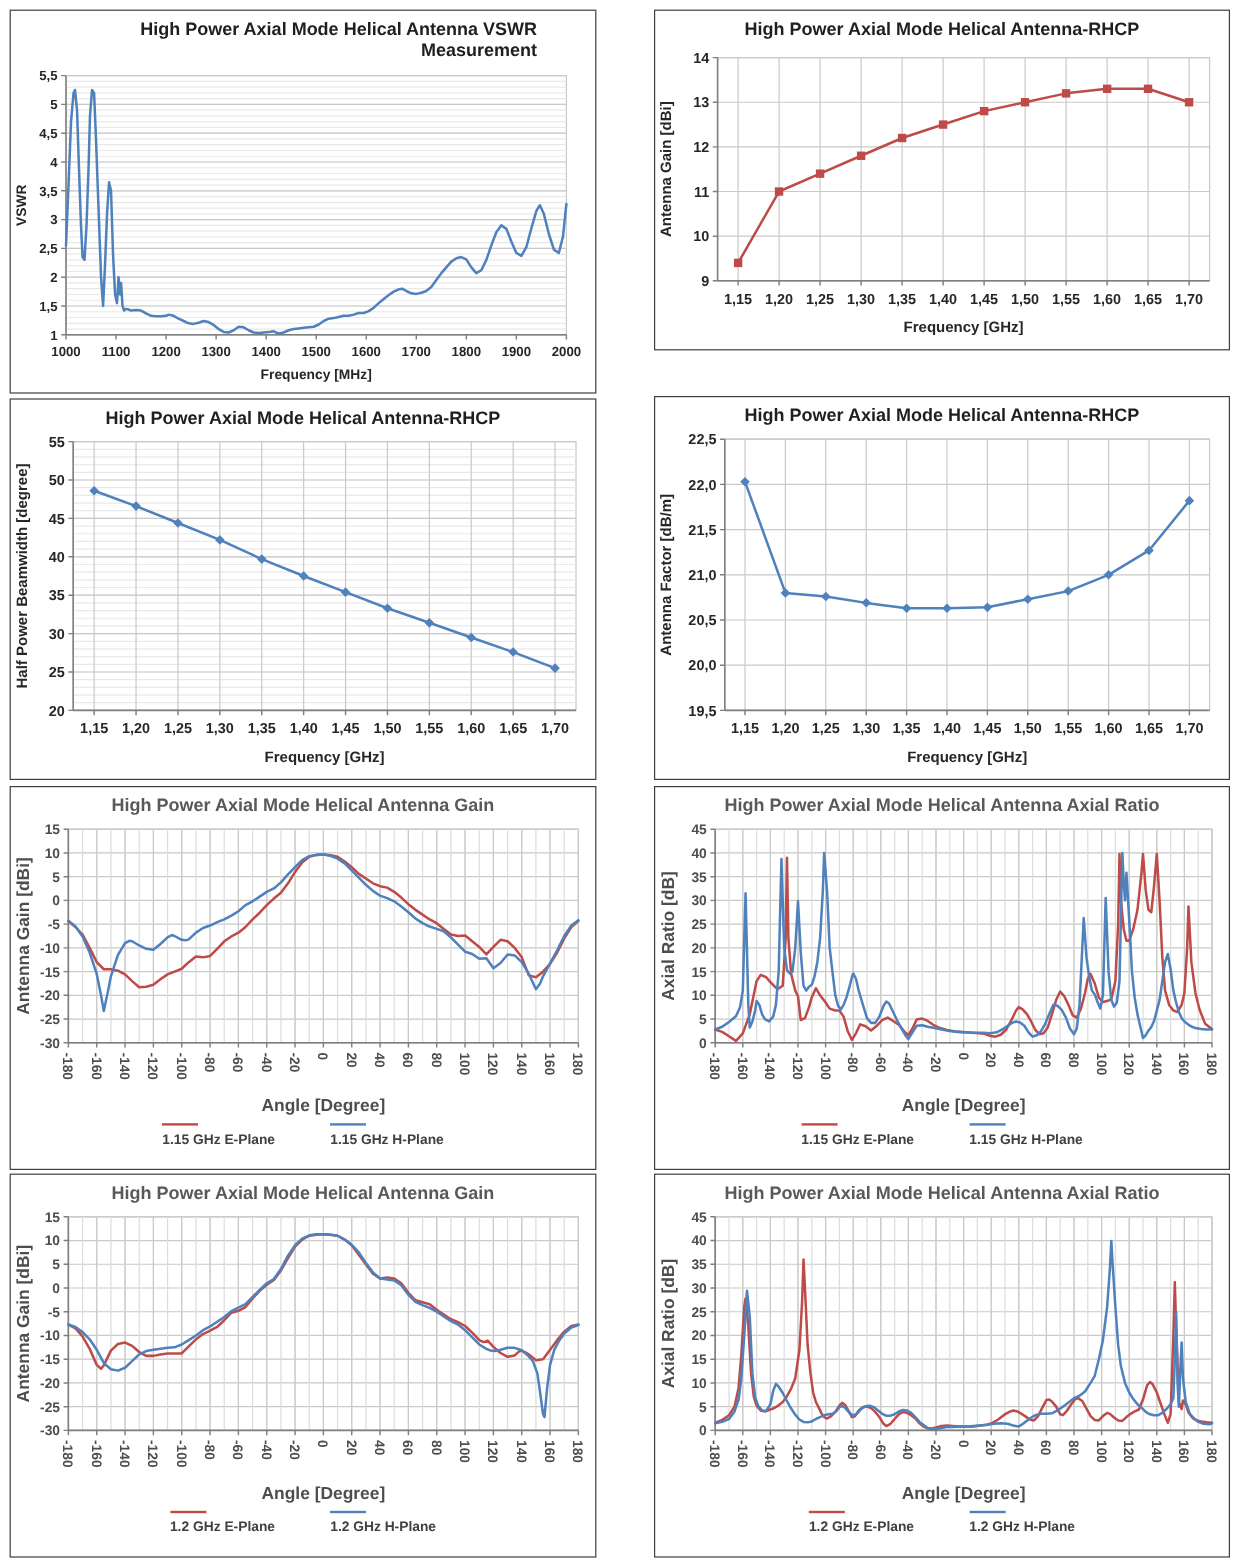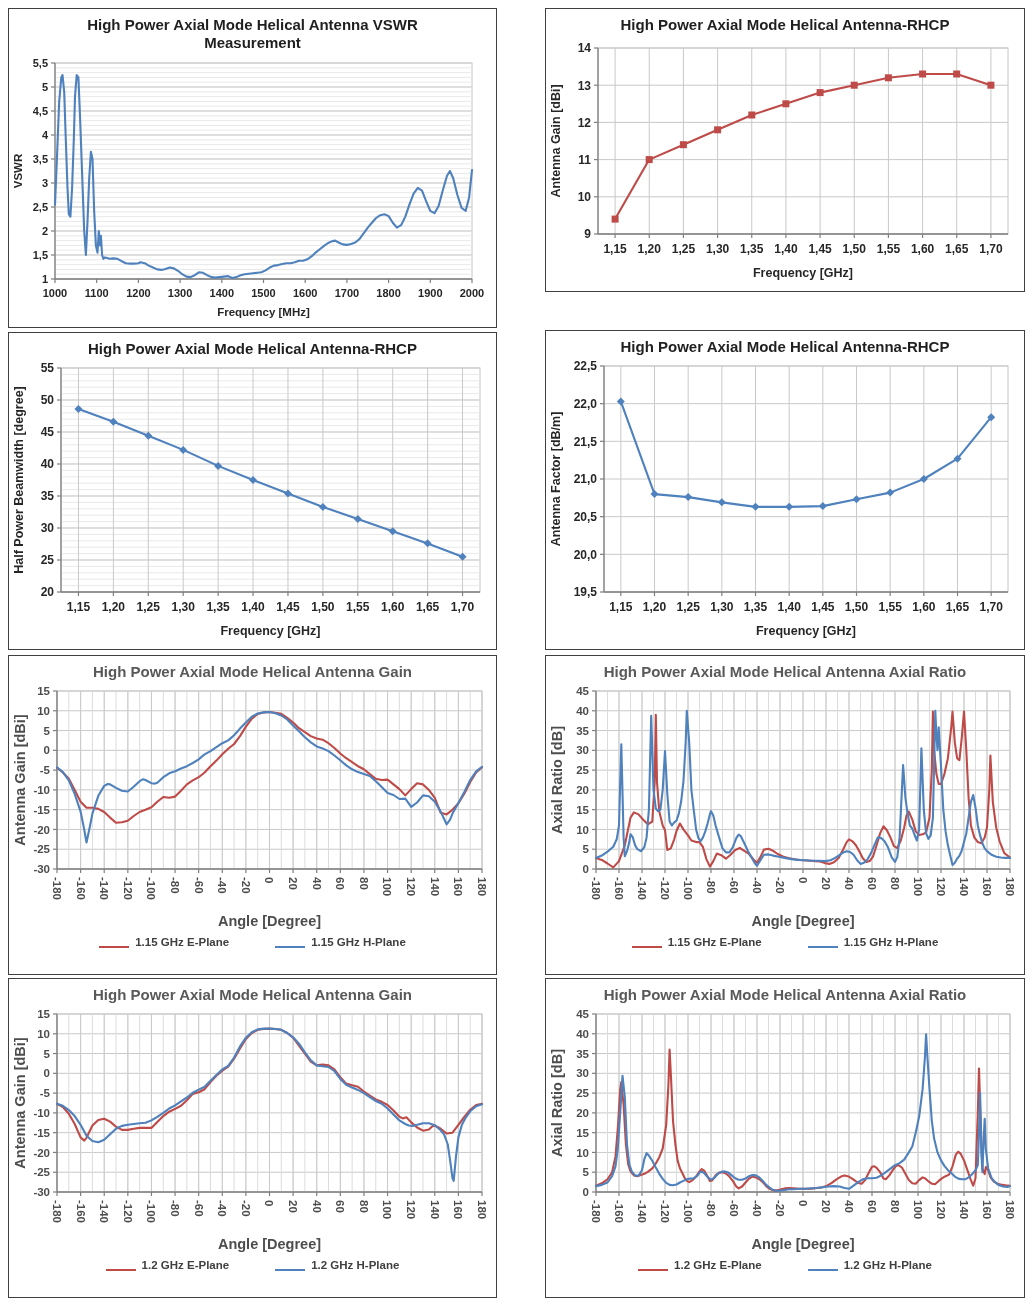--- a/index.html
+++ b/index.html
@@ -3,39 +3,39 @@
 <meta charset="utf-8">
 <style>
   html,body{margin:0;padding:0;background:#ffffff;}
   body{width:1032px;height:1305px;position:relative;font-family:"Liberation Sans",sans-serif;}
   .panel{position:absolute;background:#fff;border:1px solid #3f3f3f;box-sizing:border-box;
          display:flex;flex-direction:column;align-items:center;overflow:hidden;}
   .chart-title{font-weight:bold;font-size:15px;line-height:1.22;text-align:center;margin:7px 10px 2px;color:#1f1f1f;}
   .narrow .chart-title{max-width:390px;}
   .plot{display:block;flex:0 0 auto;}
   .legend{display:flex;justify-content:center;align-items:center;gap:46px;margin-top:3px;}
-  .legend-item{display:flex;align-items:flex-end;gap:6px;font-size:11.5px;font-weight:bold;color:#404040;}
+  .legend-item{display:flex;align-items:flex-start;gap:6px;font-size:11.5px;font-weight:bold;color:#404040;flex-direction:column;}
   .swatch{display:inline-block;width:30px;height:0;border-top:2.6px solid #888;}
   
   #p0{left:8px;top:8px;width:489px;height:320px;}
   #p1{left:545px;top:8px;width:480px;height:284px;}
   #p2{left:8px;top:332px;width:489px;height:318px;}
   #p3{left:545px;top:330px;width:480px;height:320px;}
   #p4{left:8px;top:655px;width:489px;height:320px;}
   #p5{left:545px;top:655px;width:480px;height:320px;}
   #p6{left:8px;top:978px;width:489px;height:320px;}
   #p7{left:545px;top:978px;width:480px;height:320px;}
 </style>
 </head>
 <body>
 
 <div>
 
   <section class="panel narrow" id="p0">
-    <h3 class="chart-title" style="color: rgb(31, 31, 31);">High Power Axial Mode Helical Antenna VSWR Measurement</h3>
+    <h3 class="chart-title" style="color: rgb(31, 31, 31); text-align: right;">High Power Axial Mode Helical Antenna VSWR Measurement</h3>
     <svg class="plot" width="487" height="268" viewBox="0 0 487 268">
         <rect x="46" y="8" width="417" height="216" fill="#ffffff" stroke="#c6c6c6"></rect>
         <line x1="46" y1="224" x2="463" y2="224" stroke="#e9e9e9" stroke-width="1"></line>
         <line x1="46" y1="219.2" x2="463" y2="219.2" stroke="#e9e9e9" stroke-width="1"></line>
         <line x1="46" y1="214.4" x2="463" y2="214.4" stroke="#e9e9e9" stroke-width="1"></line>
         <line x1="46" y1="209.6" x2="463" y2="209.6" stroke="#e9e9e9" stroke-width="1"></line>
         <line x1="46" y1="204.8" x2="463" y2="204.8" stroke="#e9e9e9" stroke-width="1"></line>
         <line x1="46" y1="200" x2="463" y2="200" stroke="#e9e9e9" stroke-width="1"></line>
         <line x1="46" y1="195.2" x2="463" y2="195.2" stroke="#e9e9e9" stroke-width="1"></line>
         <line x1="46" y1="190.4" x2="463" y2="190.4" stroke="#e9e9e9" stroke-width="1"></line>

